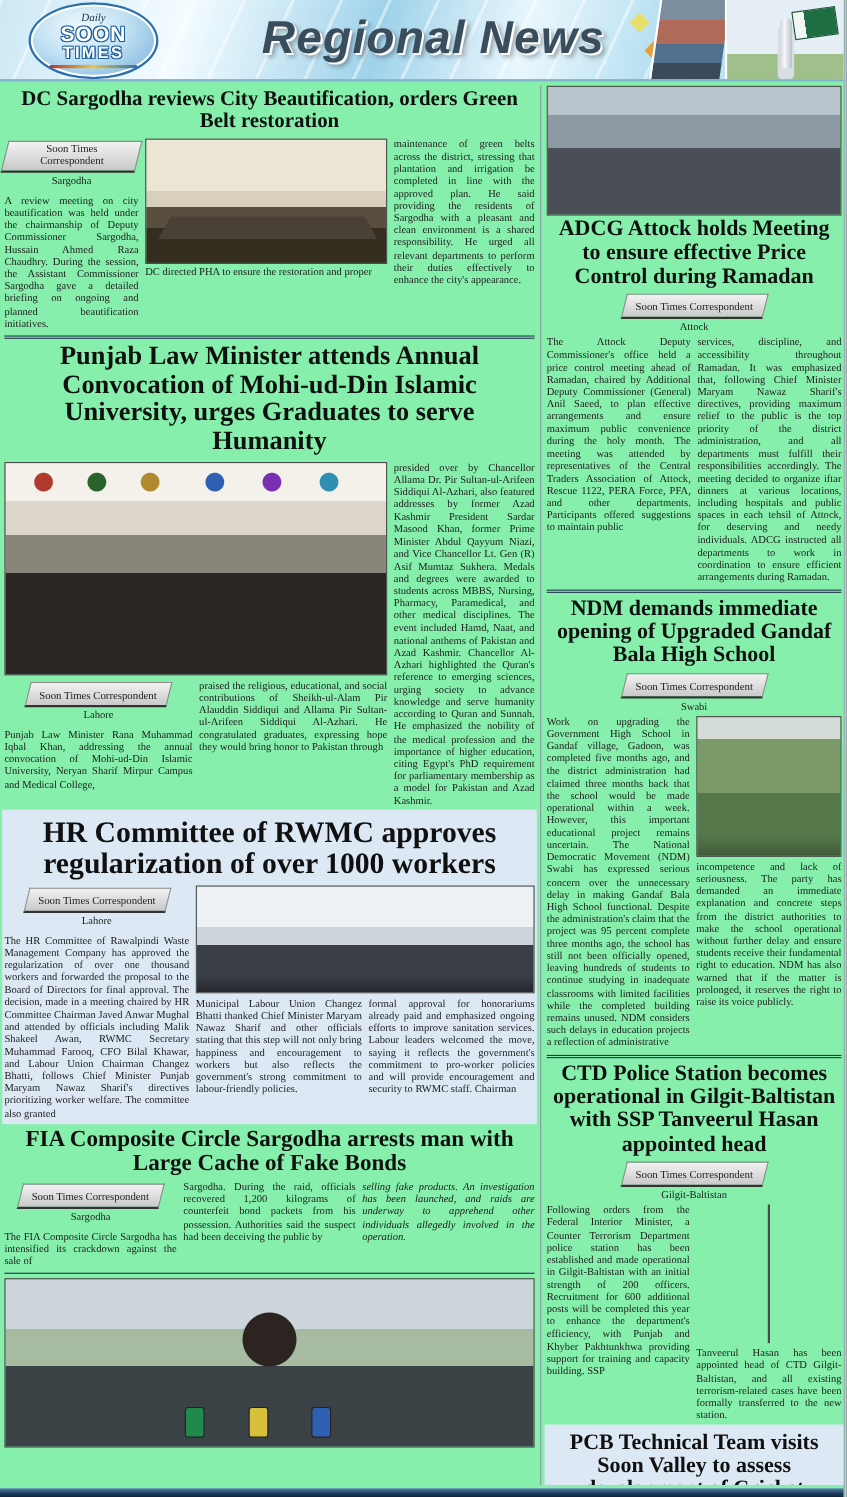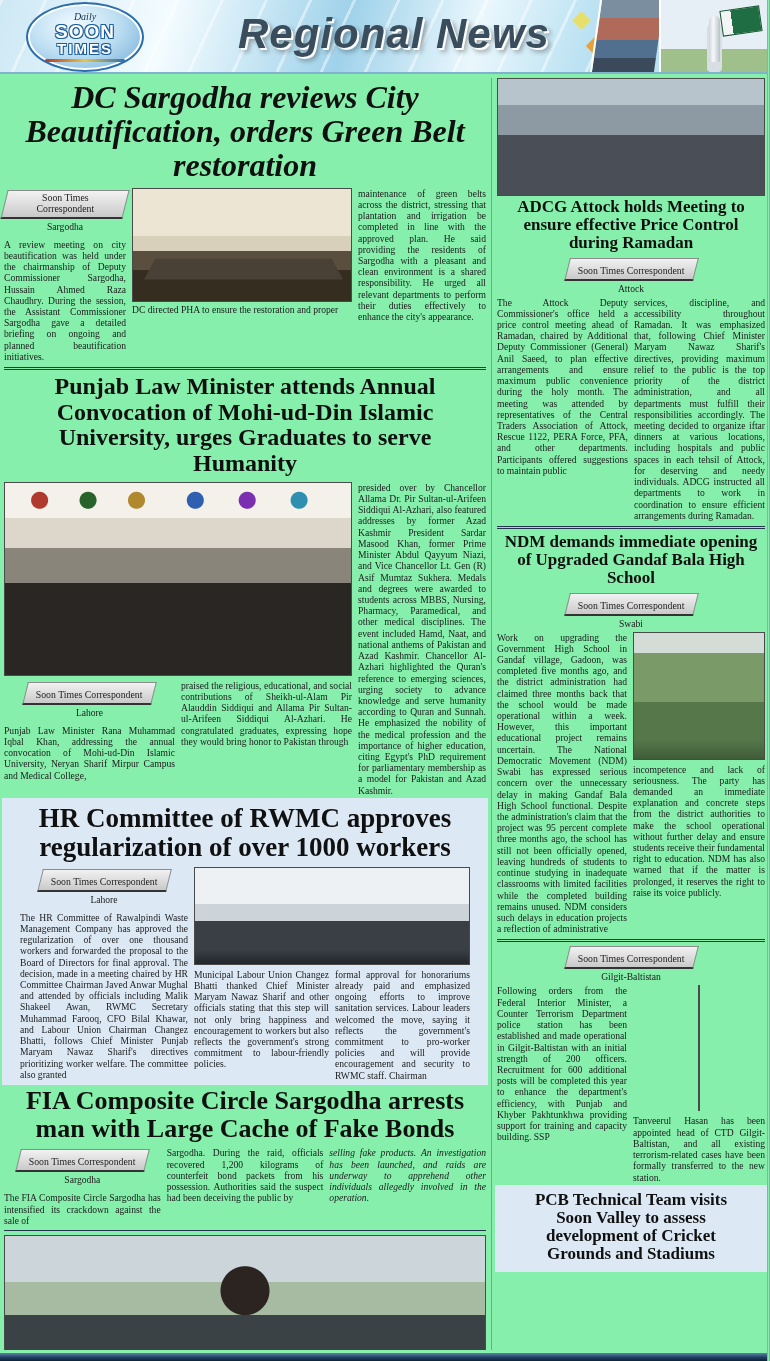--- a/index.html
+++ b/index.html
@@ -39,39 +39,39 @@
     background:linear-gradient(90deg,#cfd6db,#f6f8fa 40%,#b9c2c9);box-shadow:0 8px 0 2px #d8dee3;}
   .flag{position:absolute;left:60px;top:8px;width:38px;height:24px;transform:rotate(-8deg);
     background:linear-gradient(90deg,#f2f5f4 0 26%,#1f6e43 26% 100%);border:1px solid #14532f;}
 
   
   .columns{flex:1;display:flex;gap:5px;padding:4px 2px 0 4px;overflow:hidden;}
   .col-left{width:482px;flex:0 0 482px;}
   .col-right{flex:1;border-left:1px solid #8a97a3;padding-left:5px;min-width:0;}
 
   .headline{font-weight:bold;text-align:center;line-height:1.07;margin:2px 4px 5px;color:#101010;}
-  .h-a1{font-size:32px;font-style:italic;}
+  .h-a1{font-size:19px;}
   .h-a2{font-size:24px;}
   .h-a3{font-size:27px;}
-  .h-a4{font-size:26px;}
-  .h-r{font-size:17px;}
+  .h-a4{font-size:21px;}
+  .h-r{font-size:20px;}
 
   .body-text{font-size:9.6px;line-height:1.17;text-align:justify;}
   .row{display:flex;gap:6px;}
   .stack{display:flex;flex-direction:column;gap:4px;min-width:0;}
 
   .byline-wrap{margin:2px auto 3px;text-align:center;}
   .byline-box{display:inline-block;background:linear-gradient(180deg,#f2f2f2,#c9c9c9);
     border:1px solid #8c8c8c;border-bottom:2px solid #333;padding:1px 10px;transform:skewX(-14deg);}
   .byline-box span{display:inline-block;transform:skewX(14deg);font-size:9.8px;color:#222;}
   .dateline{font-size:9.6px;margin-top:2px;}
 
   .rule{border:none;border-top:3px double #24364f;margin:5px 0 4px;}
   .thin-rule{border:none;border-top:1px solid #24364f;margin:4px 0;}
-  .tinted{background:#dce9f5;padding:4px 18px;margin:2px -2px;}
+  .tinted{background:#dce9f5;padding:4px 2px;margin:2px -2px;}
 
   .photo{border:1px solid #4a4a4a;position:relative;overflow:hidden;background:#c9c9c9;flex:0 0 auto;}
   .caption{font-size:9.6px;line-height:1.15;margin-top:2px;}
 
   
   .ph-a1{height:112px;background:linear-gradient(180deg,#ece5d4 0 42%,#d9d0bb 42% 55%,#5a4f3e 55% 72%,#362d21 72% 100%);}
   .ph-a1 .tbl{position:absolute;left:8%;right:6%;bottom:18%;height:22%;background:#4a4136;transform:perspective(120px) rotateX(35deg);}
   .ph-a2{height:192px;background:
     radial-gradient(circle 8px at 10% 9%,#b03a2e 0 8px,transparent 9px),
     radial-gradient(circle 8px at 24% 9%,#27632a 0 8px,transparent 9px),
@@ -239,20 +239,21 @@
           <div class="stack" style="width:132px;">
             <div class="photo ph-r2"></div>
             <p class="body-text" style="margin:0;">incompetence and lack of seriousness. The party has demanded an immediate explanation and concrete steps from the district authorities to make the school operational without further delay and ensure students receive their fundamental right to education. NDM has also warned that if the matter is prolonged, it reserves the right to raise its voice publicly.</p>
           </div>
         </div>
       </article>
 
       <hr class="rule">
 
       <article>
+        <h2 class="headline h-r">CTD Police Station becomes operational in Gilgit-Baltistan with SSP Tanveerul Hasan appointed head</h2>
         <div class="byline-wrap">
           <div class="byline-box"><span>Soon Times Correspondent</span></div>
           <div class="dateline">Gilgit-Baltistan</div>
         </div>
         <div class="row">
           <p class="body-text" style="flex:1;margin:0;">Following orders from the Federal Interior Minister, a Counter Terrorism Department police station has been established and made operational in Gilgit-Baltistan with an initial strength of 200 officers. Recruitment for 600 additional posts will be completed this year to enhance the department's efficiency, with Punjab and Khyber Pakhtunkhwa providing support for training and capacity building. SSP</p>
           <div class="stack" style="width:132px;align-items:center;">
             <div class="photo ph-r3"></div>
             <p class="body-text" style="margin:0;">Tanveerul Hasan has been appointed head of CTD Gilgit-Baltistan, and all existing terrorism-related cases have been formally transferred to the new station.</p>
           </div>

